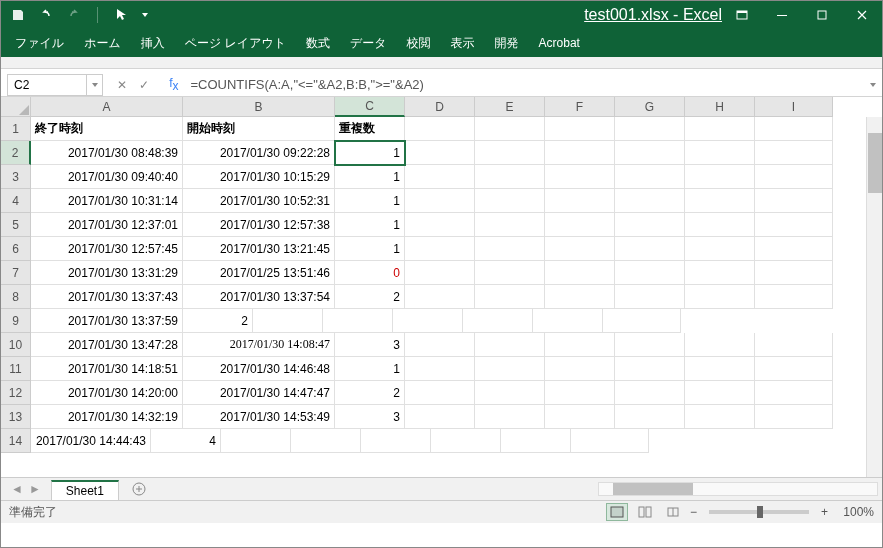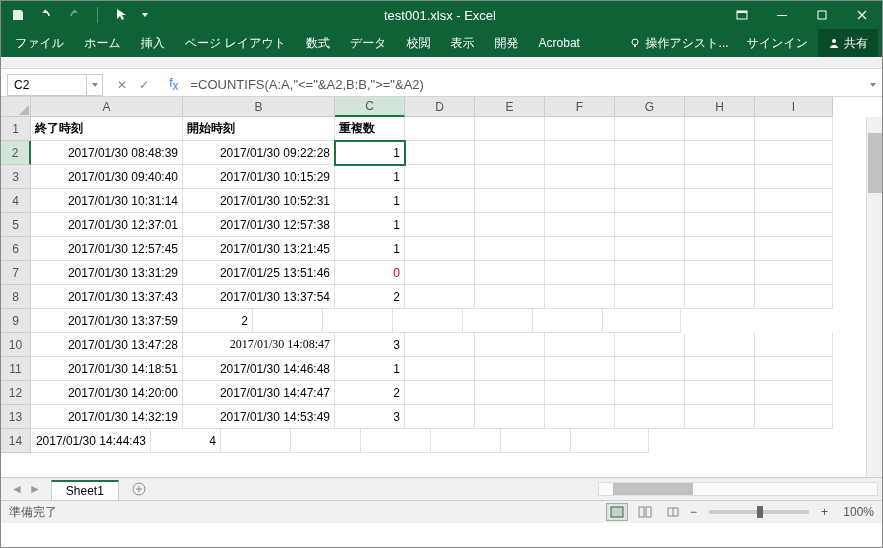--- a/index.html
+++ b/index.html
@@ -1,21 +1,21 @@
 <!DOCTYPE html>
 <html><head>
 <meta charset="utf-8">
 <style>
 * { margin:0; padding:0; box-sizing:border-box; font-family:"Yu Gothic UI","Meiryo",sans-serif; font-size:12px; }
 body { background:#fff; width:883px; height:548px; overflow:hidden; border:1px solid #888; }
 .title-bar { background:#0f6237; height:28px; display:flex; align-items:center; color:#fff; }
 .qat { display:flex; align-items:center; padding:0 8px; gap:10px; }
 .qat-item { width:18px; height:18px; display:flex; align-items:center; justify-content:center; cursor:pointer; }
 .qat-sep { width:1px; height:16px; background:rgba(255,255,255,0.3); margin:0 4px; }
-.title-text { flex:1; text-align:center; font-size:13px; }
+.title-text { flex:1; text-align:right; font-size:16px;text-decoration:underline; }
 .win-controls { display:flex; gap:0; }
 .win-btn { width:40px; height:28px; display:flex; align-items:center; justify-content:center; cursor:pointer; }
 .ribbon-tabs { background:#0f6237; height:28px; display:flex; align-items:center; padding:0 4px; color:#fff; }
 .ribbon-tab { padding:0 10px; height:28px; display:flex; align-items:center; cursor:pointer; font-size:12px; }
 .ribbon-right { margin-left:auto; display:flex; align-items:center; }
 .tell-me { display:flex; align-items:center; gap:4px; padding:0 8px; }
 .signin { padding:0 10px; }
 .share-btn { background:#094a28; padding:0 10px; height:28px; display:flex; align-items:center; gap:4px; }
 .ribbon-body { height:12px; background:#f1f1f1; border-bottom:1px solid #d4d4d4; }
 .formula-bar-row { height:24px; display:flex; align-items:center; border-bottom:1px solid #d4d4d4; background:#fff; margin-top:4px; }
@@ -119,37 +119,20 @@
   <div class="ribbon-tab">ファイル</div>
     <div class="ribbon-tab">ホーム</div>
     <div class="ribbon-tab">挿入</div>
     <div class="ribbon-tab">ページ レイアウト</div>
     <div class="ribbon-tab">数式</div>
     <div class="ribbon-tab">データ</div>
     <div class="ribbon-tab">校閲</div>
     <div class="ribbon-tab">表示</div>
     <div class="ribbon-tab">開発</div>
     <div class="ribbon-tab">Acrobat</div>
-    <div class="ribbon-right">
-    <div class="tell-me">
-      <svg width="12" height="12" viewBox="0 0 12 12">
-          <circle cx="6" cy="5" r="3" fill="none" stroke="#fff"></circle>
-          <rect x="5" y="8" width="2" height="2" fill="#fff"></rect>
-        </svg>
-      <span>操作アシスト...</span>
-    </div>
-    <div class="signin">サインイン</div>
-    <div class="share-btn">
-      <svg width="12" height="12" viewBox="0 0 12 12">
-          <circle cx="6" cy="4" r="2" fill="#fff"></circle>
-          <path fill="#fff" d="M2 11c0-2 2-3 4-3s4 1 4 3z"></path>
-        </svg>
-      <span>共有</span>
-    </div>
-  </div>
 </div>
 <div class="ribbon-body"></div>
 
 <div class="formula-bar-row">
   <div class="name-box">
       <span>C2</span>
     </div>
   <div class="name-dd">
       <svg width="8" height="8" viewBox="0 0 8 8">
         <path fill="#888" d="M1 2h6L4 6z"></path>

